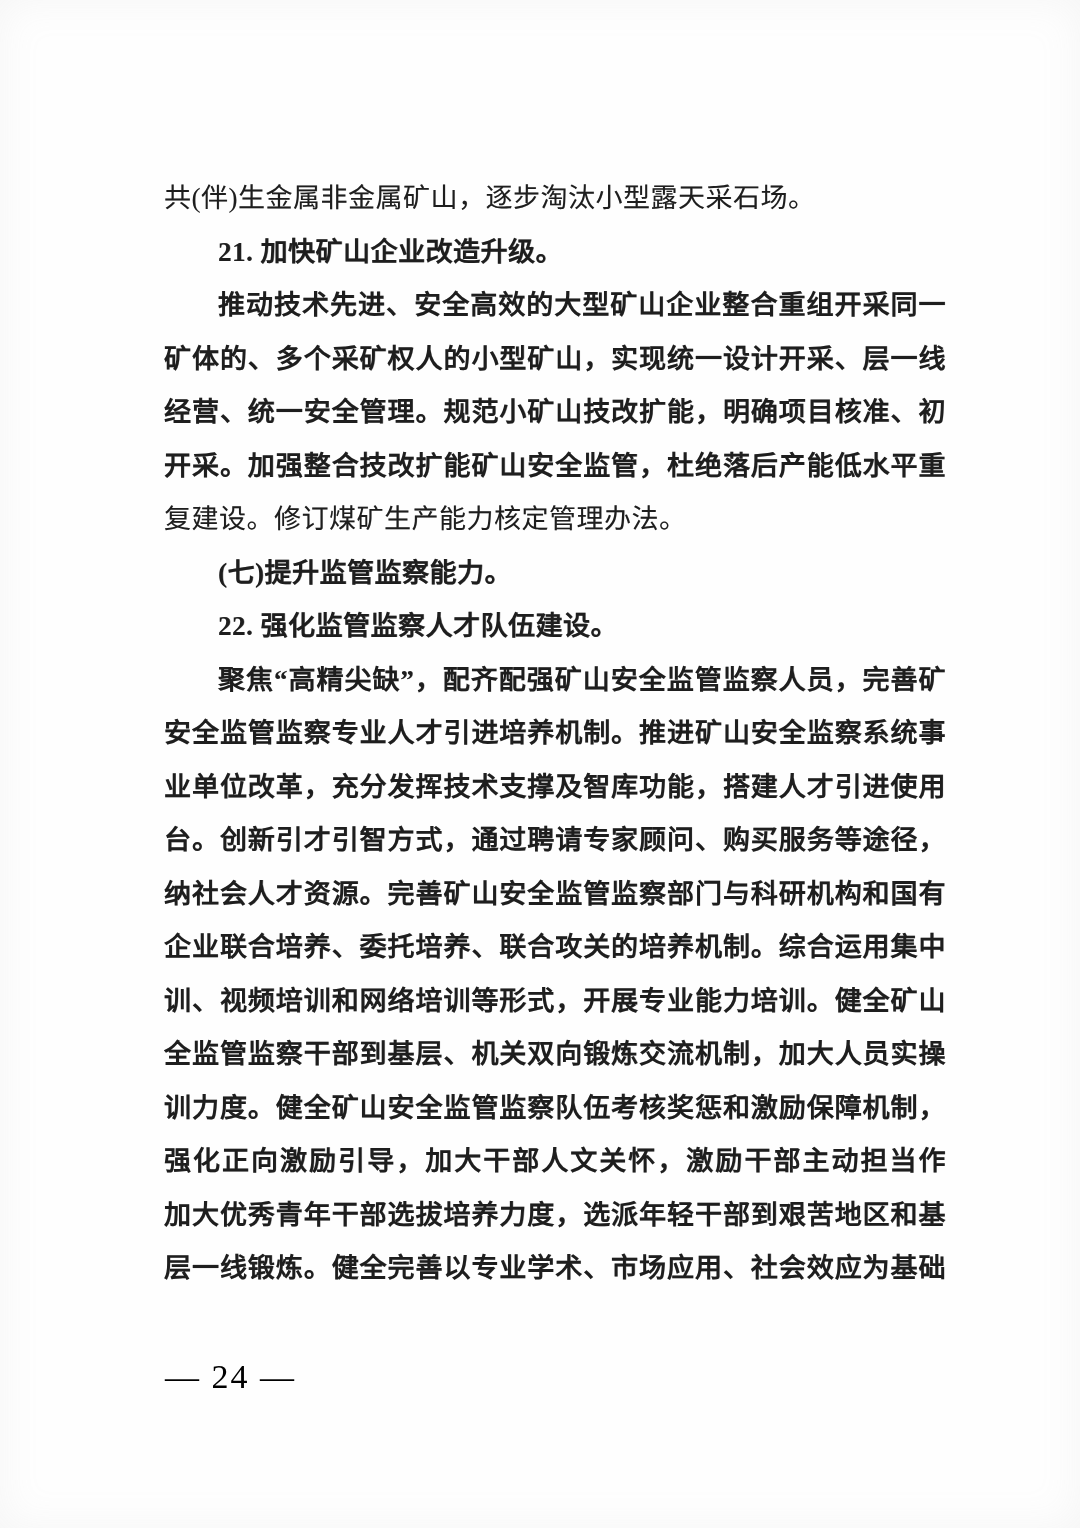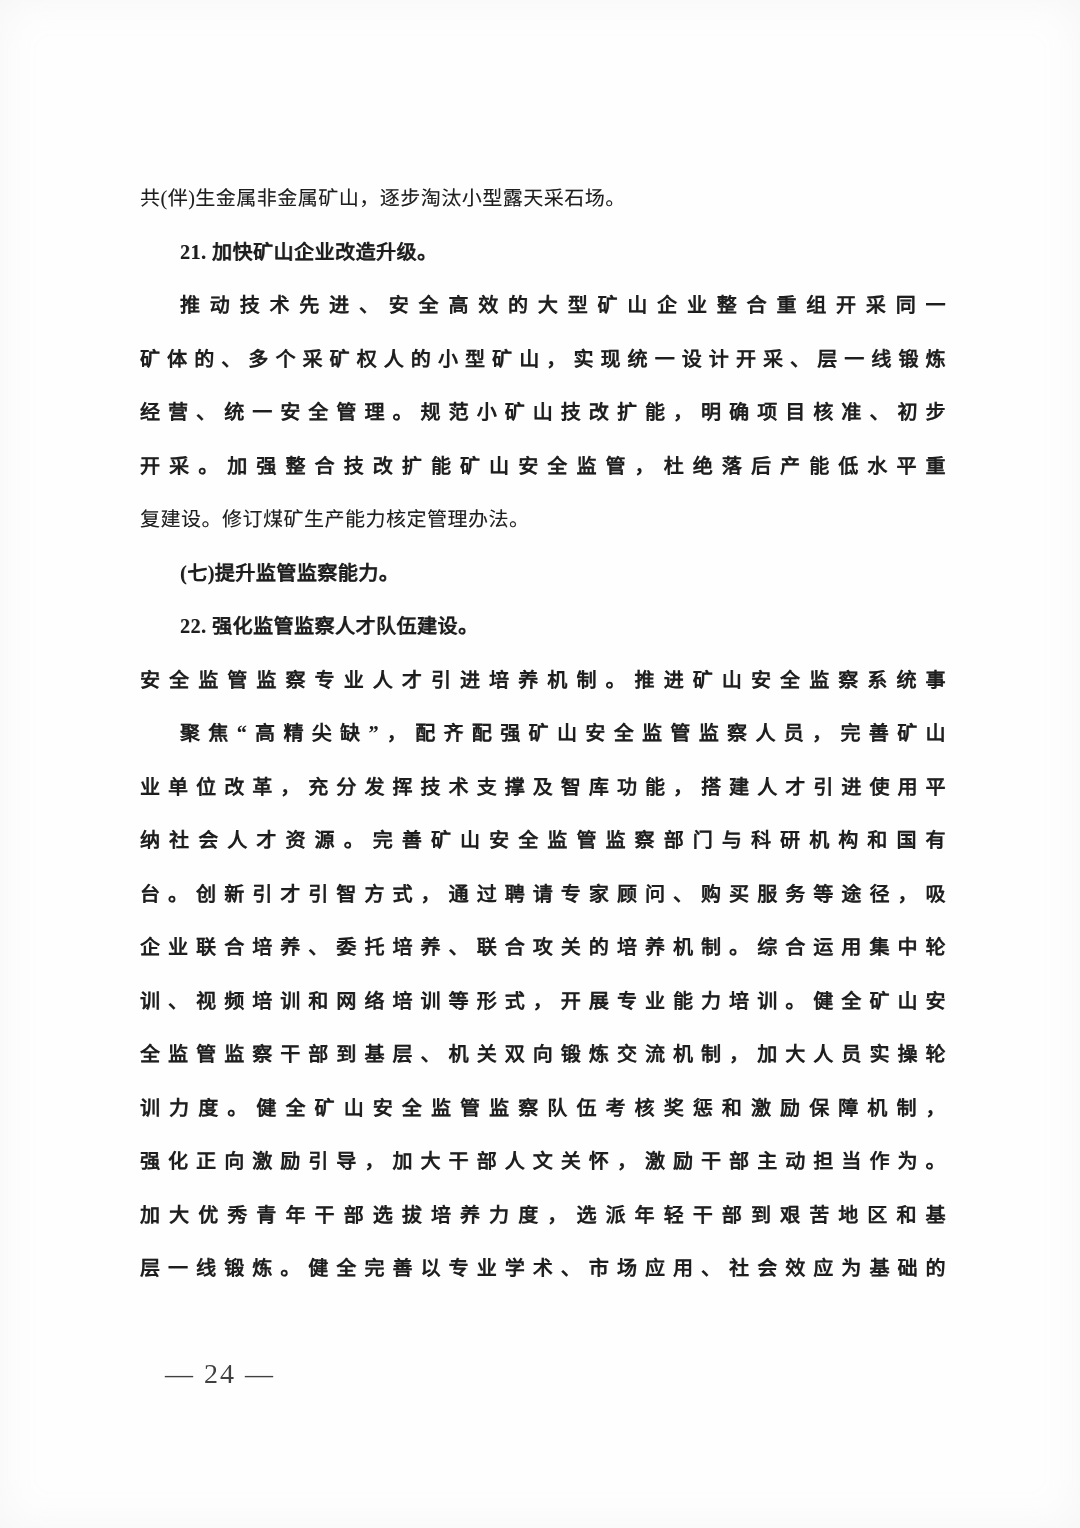--- a/index.html
+++ b/index.html
@@ -19,70 +19,71 @@
     box-shadow: inset 0 0 40px rgba(180,180,180,0.12);
   }
   .content {
     position: absolute;
     top: 172px;
     left: 140px;
     width: 806px;
     color: #1e1e1e;
   }
   .line {
-    font-size: 20px;
+    font-size: 27px;
     line-height: 53.5px;
     height: 53.5px;
     letter-spacing: 0.5px;
     white-space: normal;
     overflow: hidden;
     text-shadow: 0.3px 0.3px 0.2px rgba(30,30,30,0.35);
+    margin-left: 24px;
   }
   .line.indent { text-indent: 2em; }
   .line.fill {
     text-align: justify;
     text-align-last: justify;
     font-weight: bold;
   }
   .line.item {
     font-weight: 600;
     text-shadow: 0.4px 0.4px 0.3px rgba(20,20,20,0.45);
   }
   .line.section {
     font-weight: 700;
     text-shadow: 0.4px 0.4px 0.3px rgba(20,20,20,0.5);
   }
   .footer {
     position: absolute;
     top: 1358px;
     left: 165px;
-    color: #404040;
-    font-size: 28px;
+    color: #000000;
+    font-size: 34px;
     letter-spacing: 2px;
   }
 </style>
 </head>
 <body>
 
 <div class="page">
   <div class="content">
       <p class="line">共(伴)生金属非金属矿山，逐步淘汰小型露天采石场。</p>
       <p class="line indent item">21. 加快矿山企业改造升级。</p>
       <p class="line indent fill">推动技术先进、安全高效的大型矿山企业整合重组开采同一</p>
       <p class="line fill">矿体的、多个采矿权人的小型矿山，实现统一设计开采、层一线锻炼</p>
       <p class="line fill">经营、统一安全管理。规范小矿山技改扩能，明确项目核准、初步</p>
       <p class="line fill">开采。加强整合技改扩能矿山安全监管，杜绝落后产能低水平重</p>
       <p class="line">复建设。修订煤矿生产能力核定管理办法。</p>
       <p class="line indent section">(七)提升监管监察能力。</p>
       <p class="line indent item">22. 强化监管监察人才队伍建设。</p>
+      <p class="line indent fill">聚焦“高精尖缺”，配齐配强矿山安全监管监察人员，完善矿山</p>
       <p class="line fill">安全监管监察专业人才引进培养机制。推进矿山安全监察系统事</p>
-      <p class="line indent fill">聚焦“高精尖缺”，配齐配强矿山安全监管监察人员，完善矿山</p>
       <p class="line fill">业单位改革，充分发挥技术支撑及智库功能，搭建人才引进使用平</p>
+      <p class="line fill">台。创新引才引智方式，通过聘请专家顾问、购买服务等途径，吸</p>
       <p class="line fill">纳社会人才资源。完善矿山安全监管监察部门与科研机构和国有</p>
-      <p class="line fill">台。创新引才引智方式，通过聘请专家顾问、购买服务等途径，吸</p>
       <p class="line fill">企业联合培养、委托培养、联合攻关的培养机制。综合运用集中轮</p>
       <p class="line fill">训、视频培训和网络培训等形式，开展专业能力培训。健全矿山安</p>
       <p class="line fill">全监管监察干部到基层、机关双向锻炼交流机制，加大人员实操轮</p>
       <p class="line fill">训力度。健全矿山安全监管监察队伍考核奖惩和激励保障机制，</p>
       <p class="line fill">强化正向激励引导，加大干部人文关怀，激励干部主动担当作为。</p>
       <p class="line fill">加大优秀青年干部选拔培养力度，选派年轻干部到艰苦地区和基</p>
       <p class="line fill">层一线锻炼。健全完善以专业学术、市场应用、社会效应为基础的</p>
     </div>
   <div class="footer">
     <span>— 24 —</span>

